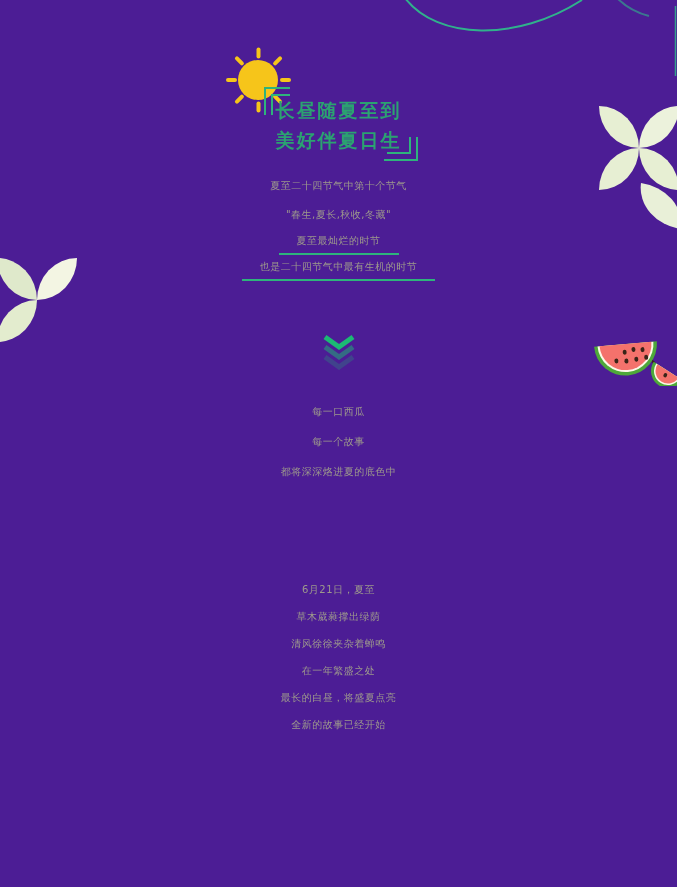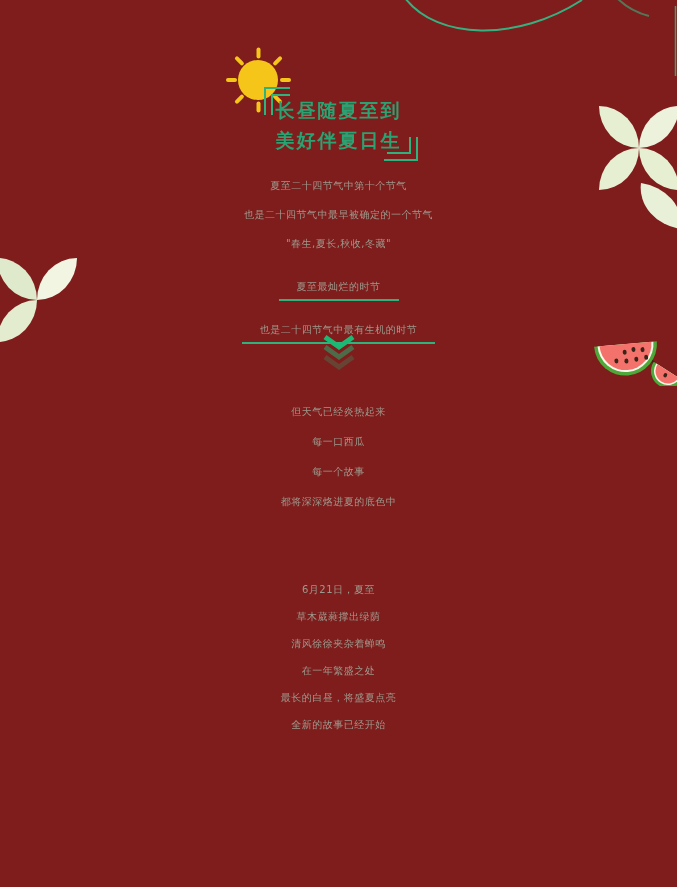--- a/index.html
+++ b/index.html
@@ -1,17 +1,17 @@
 <!DOCTYPE html>
 <html><head>
 <meta charset="utf-8">
 <style>
   html,body{margin:0;padding:0;}
   body{background:#fdf8ea;font-family:"DejaVu Sans",sans-serif;}
-  .page{position:relative;width:677px;height:887px;background:#7f1d1d;overflow:hidden;}
+  .page{position:relative;width:677px;height:887px;background:#4c1d95;overflow:hidden;}
 
   
   .wave-svg{position:absolute;top:0;right:0;}
   .flower{position:absolute;}
   .petal{position:absolute;width:40px;height:42px;}
   .petal.tl{left:0;top:0;border-radius:0 100% 0 100%;}
   .petal.tr{left:40px;top:0;border-radius:100% 0 100% 0;}
   .petal.bl{left:0;top:42px;border-radius:100% 0 100% 0;}
   .petal.br{left:40px;top:42px;border-radius:0 100% 0 100%;}
   .flower-right{left:599px;top:106px;width:80px;height:84px;}
@@ -43,21 +43,21 @@
   .bracket-close::before{content:"";position:absolute;right:0;bottom:0;width:100%;height:100%;
     border-right:2px solid #2eb37c;border-bottom:2px solid #2eb37c;box-sizing:border-box;}
   .bracket-close::after{content:"";position:absolute;right:7px;bottom:7px;width:24px;height:17px;
     border-right:2px solid #2eb37c;border-bottom:2px solid #2eb37c;box-sizing:border-box;}
 
   
   .para{position:absolute;left:0;width:100%;text-align:center;color:#9d998c;
     font-size:10px;letter-spacing:0.5px;}
   .para .line{line-height:29px;}
   .intro{top:171px;}
-  .u-row{margin-top:19px;text-decoration:underline;}
+  .u-row{margin-top:2px;text-decoration:underline;}
   .u-row span{display:inline-block;line-height:15px;padding:2px 18px 5px;border-bottom:2px solid #2eb37c;}
   .body-block{top:397px;}
   .body-block .line{line-height:30px;}
   .poem{top:576px;text-align:center;}
   .poem .line{line-height:27px;}
 
   
   .chevrons{position:absolute;left:50%;top:334px;margin-left:-17px;}
 
   
@@ -102,21 +102,20 @@
 
   <div class="bracket bracket-open"></div>
   <div class="bracket bracket-close"></div>
   <div class="title-block">
     <div class="title-line">长昼随夏至到</div>
     <div class="title-line">美好伴夏日生</div>
   </div>
 
   <div class="para intro">
     <div class="line">夏至二十四节气中第十个节气</div>
-    <div class="line">也是二十四节气中最早被确定的一个节气</div>
     <div class="line">"春生,夏长,秋收,冬藏"</div>
     <div class="u-row">
       <span>夏至最灿烂的时节</span>
     </div>
     <div class="u-row">
       <span>也是二十四节气中最有生机的时节</span>
     </div>
   </div>
 
   <svg class="chevrons" width="34" height="36" viewBox="0 0 34 36">
@@ -141,21 +140,20 @@
     </g>
     <g transform="translate(76,41) rotate(33)">
       <path d="M-17,0 A17,17 0 0 0 17,0 Z" fill="#4ea83a"></path>
       <path d="M-14,0 A14,14 0 0 0 14,0 Z" fill="#fdf8ea"></path>
       <path d="M-12.5,0 A12.5,12.5 0 0 0 12.5,0 Z" fill="#f4726c"></path>
       <ellipse cx="0" cy="5" rx="1.8" ry="2.2" fill="#3a2418"></ellipse>
     </g>
   </svg>
 
   <div class="para body-block">
-    <div class="line">但天气已经炎热起来</div>
     <div class="line">每一口西瓜</div>
     <div class="line">每一个故事</div>
     <div class="line">都将深深烙进夏的底色中</div>
   </div>
 
   <div class="para poem">
     <div class="line">6月21日，夏至</div>
     <div class="line">草木葳蕤撑出绿荫</div>
     <div class="line">清风徐徐夹杂着蝉鸣</div>
     <div class="line">在一年繁盛之处</div>

